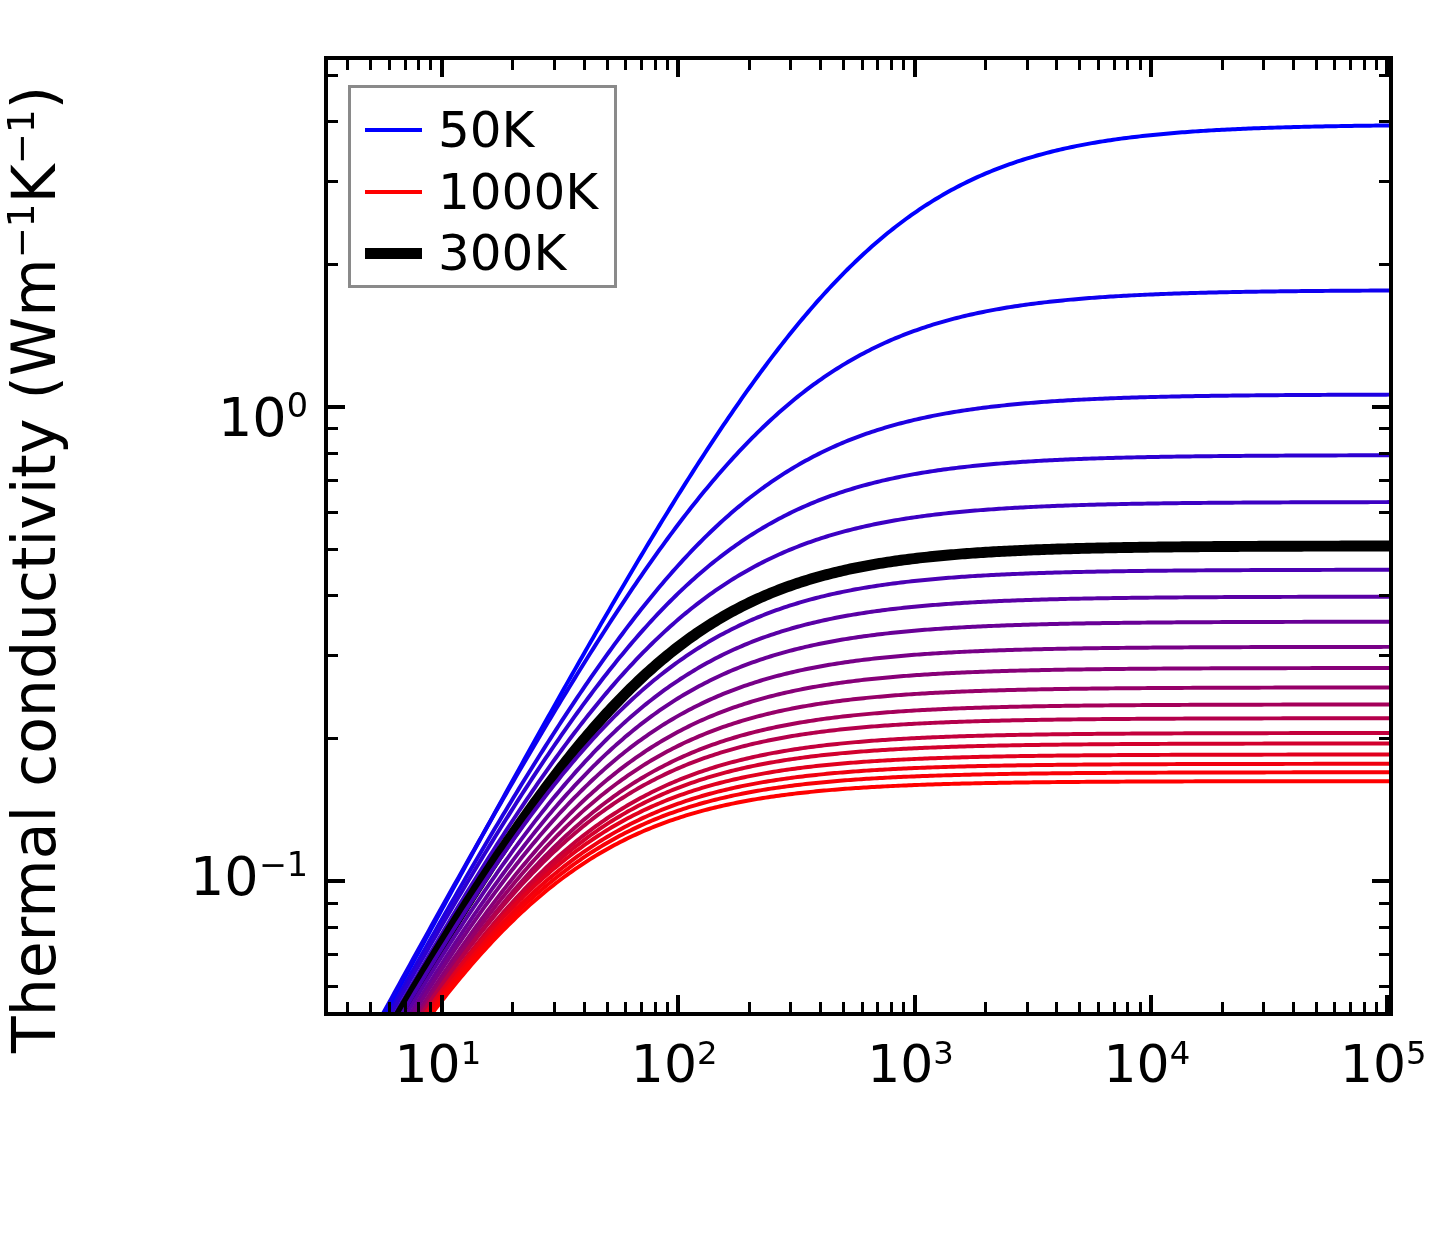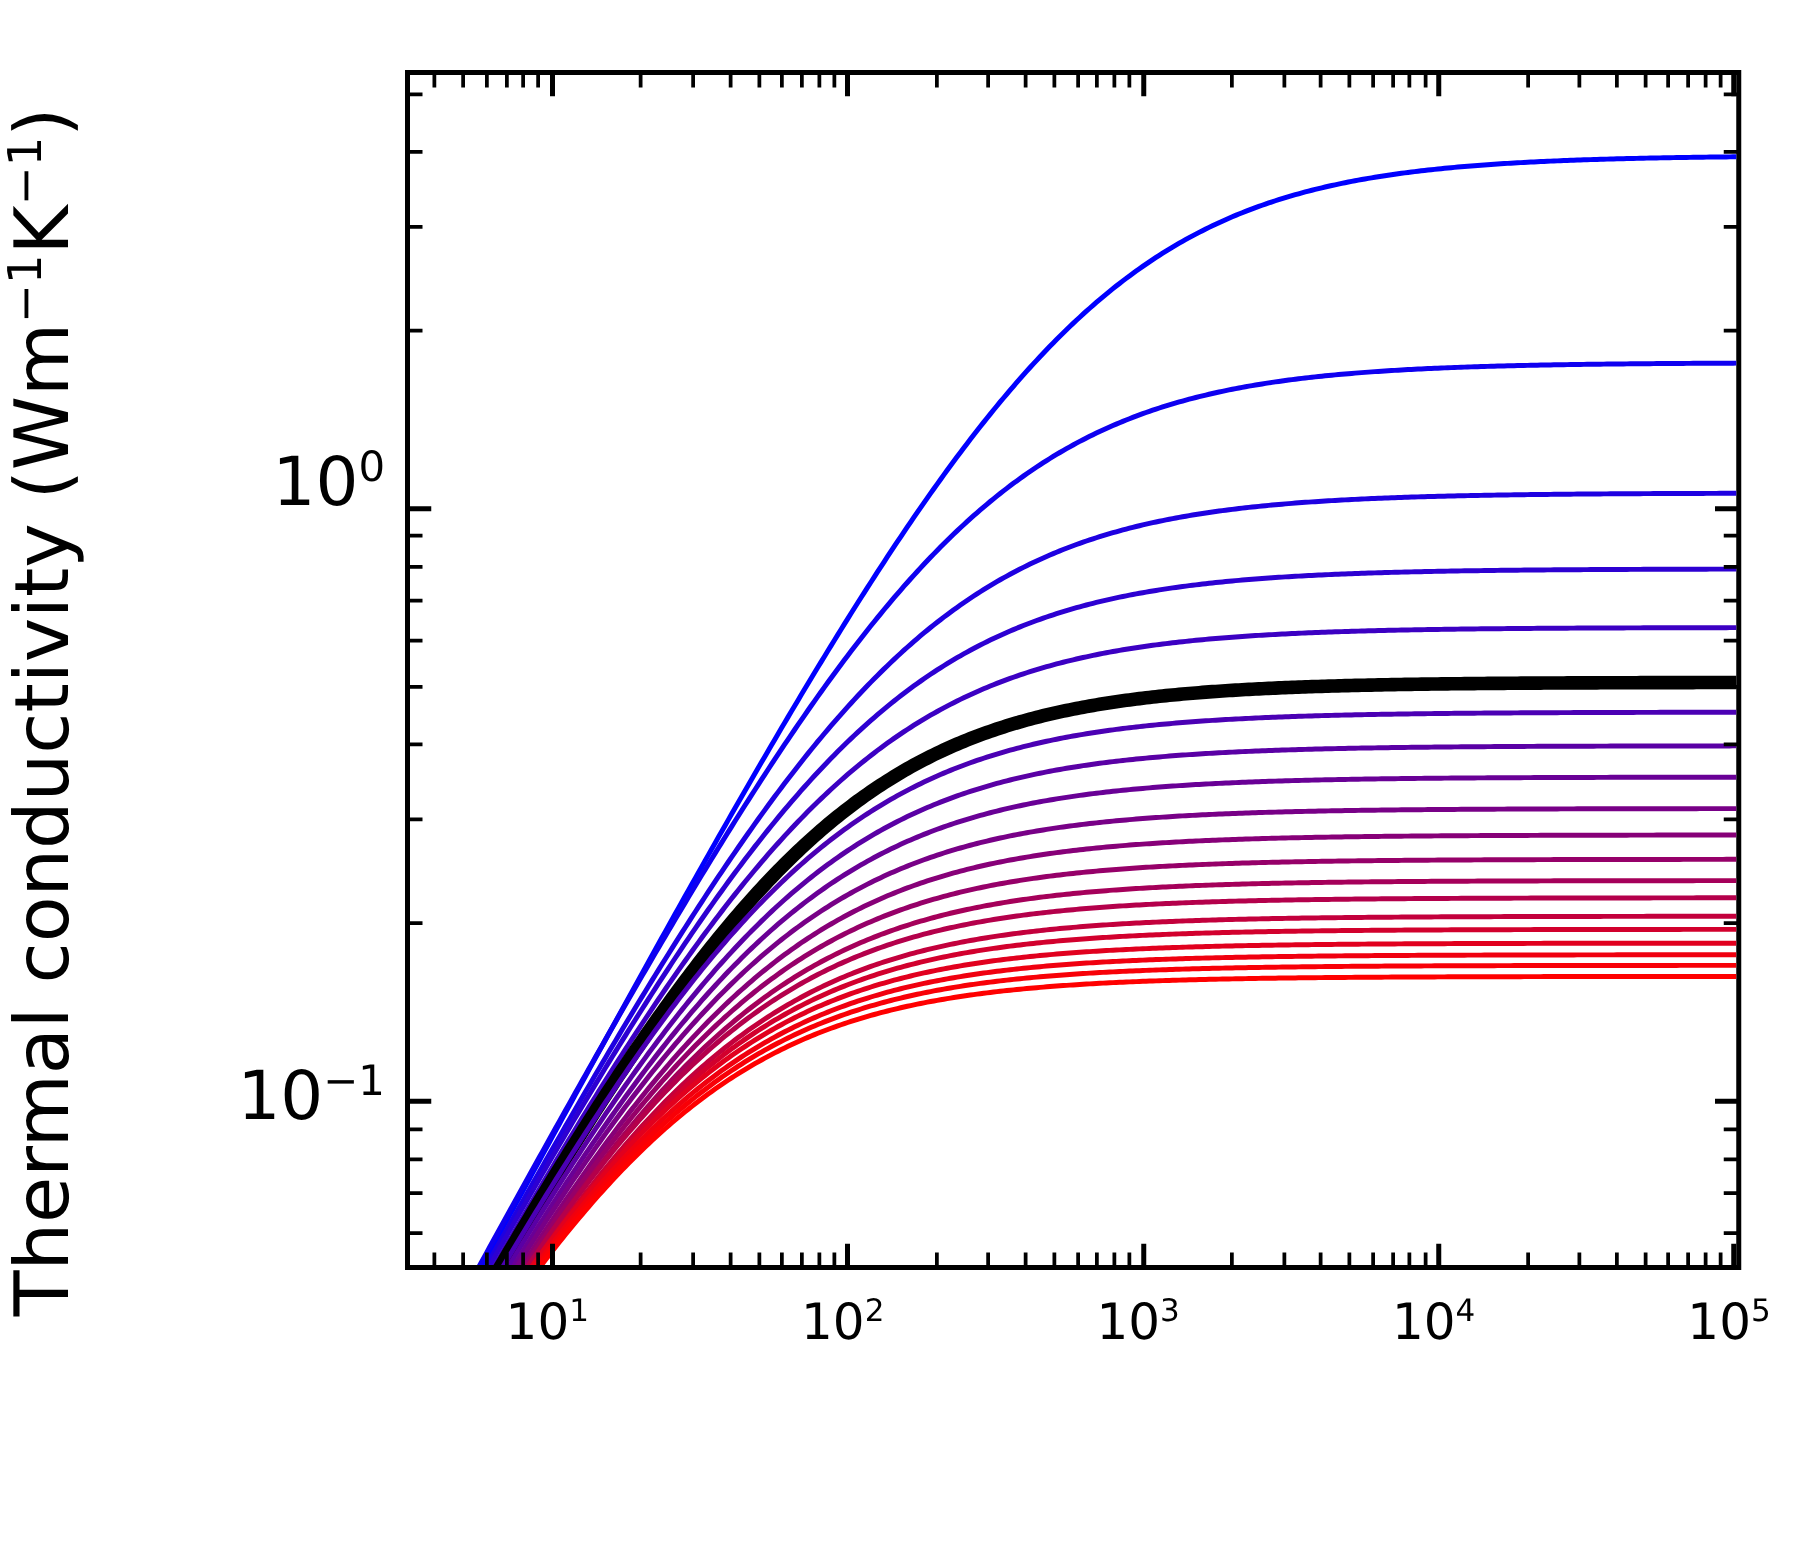--- a/index.html
+++ b/index.html
@@ -23,21 +23,21 @@
   .tick.y-major{left:-1px;width:18px;height:4px;}
   .tick.y-minor{left:-1px;width:11px;height:3px;}
   .tick.x-major{bottom:-1px;height:18px;width:4px;}
   .tick.x-minor{bottom:-1px;height:11px;width:3px;}
   .tick.y-major-r{right:-1px;width:18px;height:4px;}
   .tick.y-minor-r{right:-1px;width:11px;height:3px;}
   .tick.x-major-t{top:-1px;height:18px;width:4px;}
   .tick.x-minor-t{top:-1px;height:11px;width:3px;}
   .ytl{position:absolute;font-size:54px;line-height:1;white-space:nowrap;
        text-align:right;transform:translateY(-50%);}
-  .xtl{position:absolute;font-size:40px;line-height:1;white-space:nowrap;
+  .xtl{position:absolute;font-size:52px;line-height:1;white-space:nowrap;
        transform:translateX(-50%);}
   .xtl sup,.ytl sup{font-size:0.62em;vertical-align:super;line-height:0;}
 
   
   #x-axis-title{
     position:absolute;left:324px;width:1069px;top:1113px;
     text-align:center;font-size:60px;line-height:1.1;white-space:nowrap;
   }
   #y-axis-title{
     position:absolute;
@@ -209,27 +209,41 @@
         <div class="tick x-minor" style="left: 1034.81px;"></div>
         <div class="tick x-minor-t" style="left: 1034.81px;"></div>
         <div class="tick x-minor" style="left: 1046.9px;"></div>
         <div class="tick x-minor-t" style="left: 1046.9px;"></div>
         <div class="tick x-major" style="left: 1057.22px;"></div>
         <div class="tick x-major-t" style="left: 1057.22px;"></div>
       </div>
   </div>
 
   <div id="tick-labels-y">
-      <div class="ytl" style="right: 1146px; top: 386px;"><span>10</span><sup>0</sup></div>
+      <div class="ytl" style="right: 1146px; top: 418px;"><span>10</span><sup>0</sup></div>
       <div class="ytl" style="right: 1146px; top: 877.355px;"><span>10</span><sup>−1</sup></div>
     </div>
   <div id="tick-labels-x">
       <div class="xtl" style="left: 437.801px; top: 1038px;"><span>10</span><sup>1</sup></div>
       <div class="xtl" style="left: 674.155px; top: 1038px;"><span>10</span><sup>2</sup></div>
       <div class="xtl" style="left: 910.509px; top: 1038px;"><span>10</span><sup>3</sup></div>
       <div class="xtl" style="left: 1146.86px; top: 1038px;"><span>10</span><sup>4</sup></div>
       <div class="xtl" style="left: 1383.22px; top: 1038px;"><span>10</span><sup>5</sup></div>
     </div>
 
   <div id="y-axis-title">Thermal conductivity (Wm<sup>−1</sup>K<sup>−1</sup>)</div>
 
+  <div id="legend">
+      <div class="legend-row">
+        <span class="legend-swatch" style="border-top-width: 4px; border-top-color: rgb(0, 0, 255);"></span>
+        <span class="legend-label">50K</span>
+      </div>
+      <div class="legend-row">
+        <span class="legend-swatch" style="border-top-width: 4px; border-top-color: rgb(255, 0, 0);"></span>
+        <span class="legend-label">1000K</span>
+      </div>
+      <div class="legend-row">
+        <span class="legend-swatch" style="border-top-width: 11px; border-top-color: rgb(0, 0, 0);"></span>
+        <span class="legend-label">300K</span>
+      </div>
+    </div>
 
 </div>
 
 </body></html>

